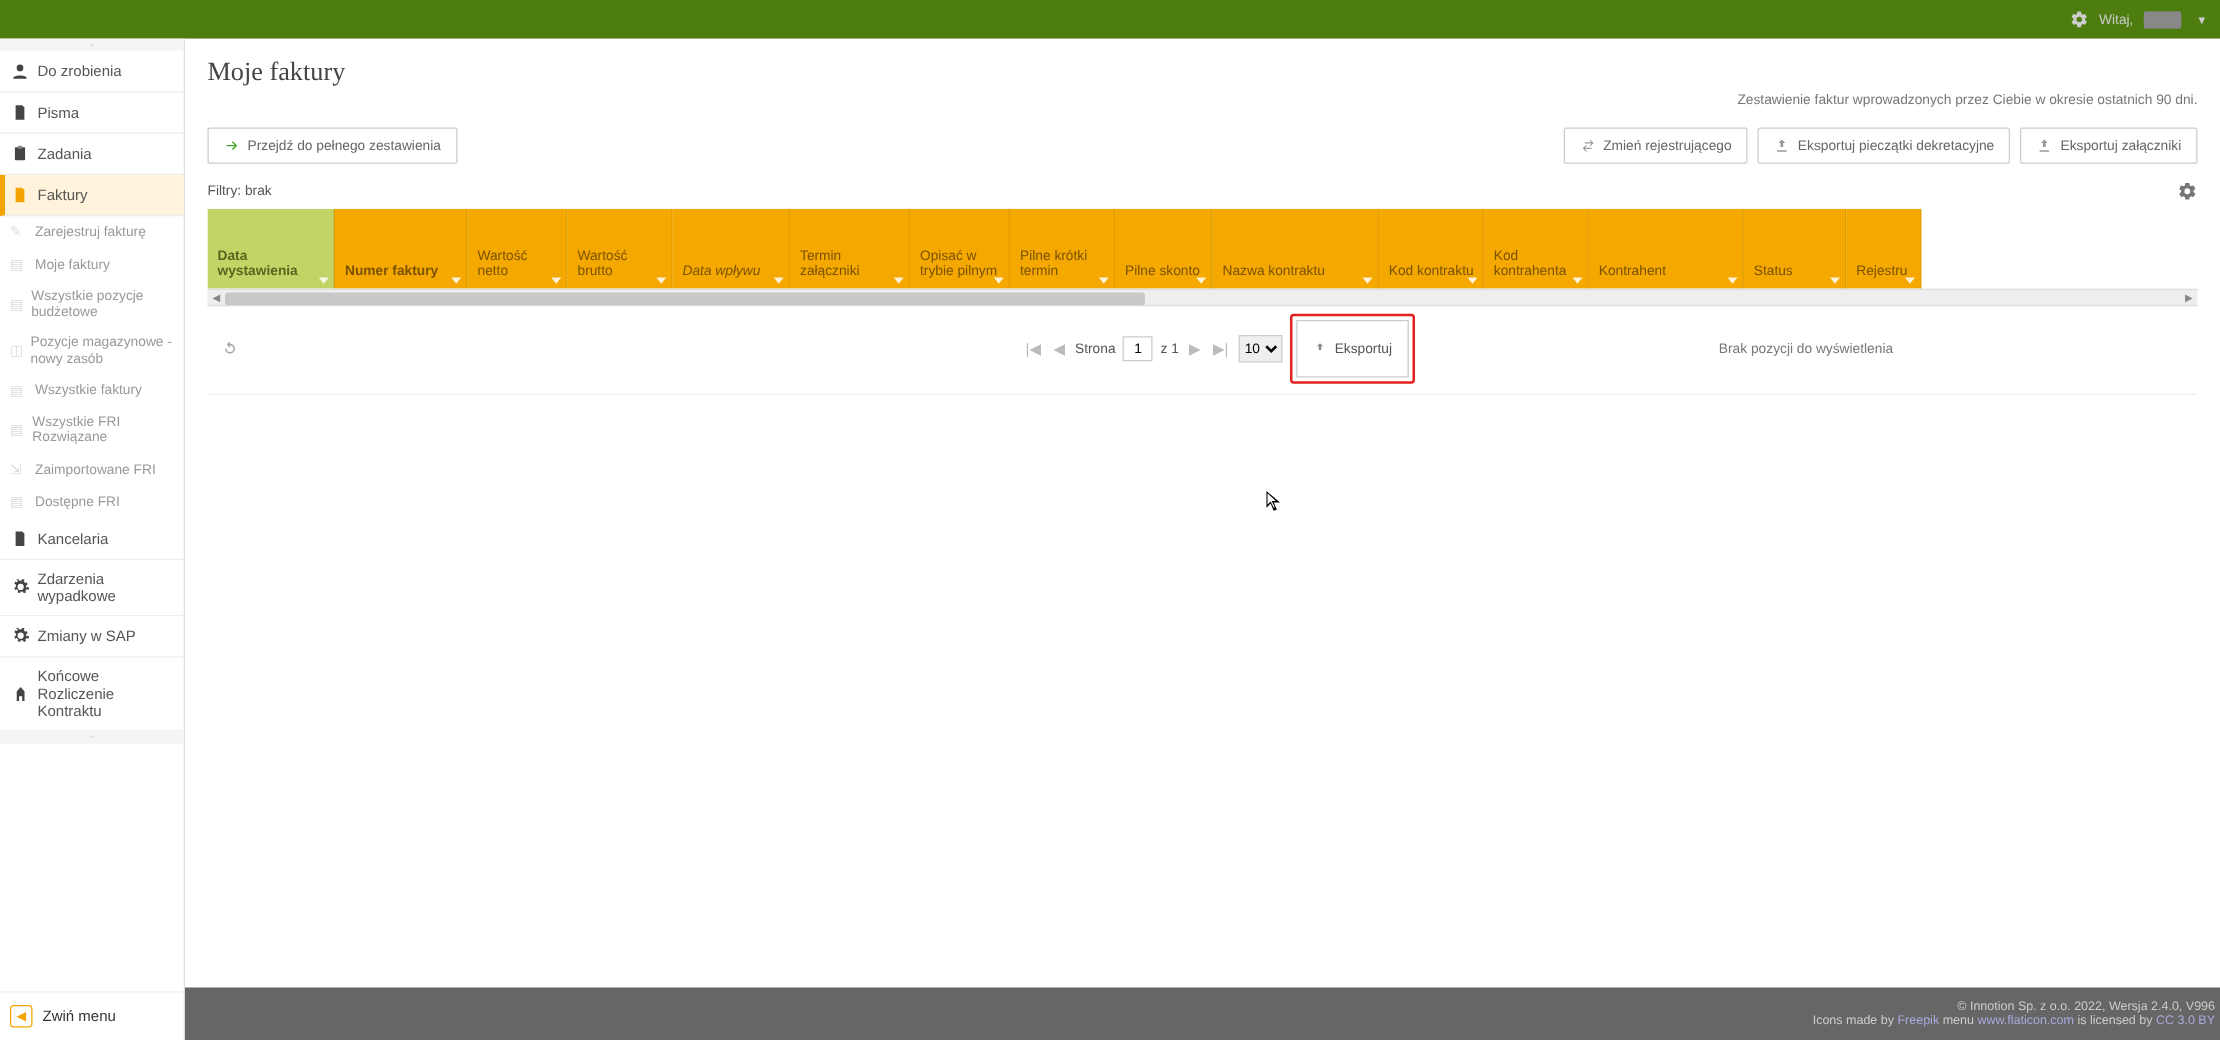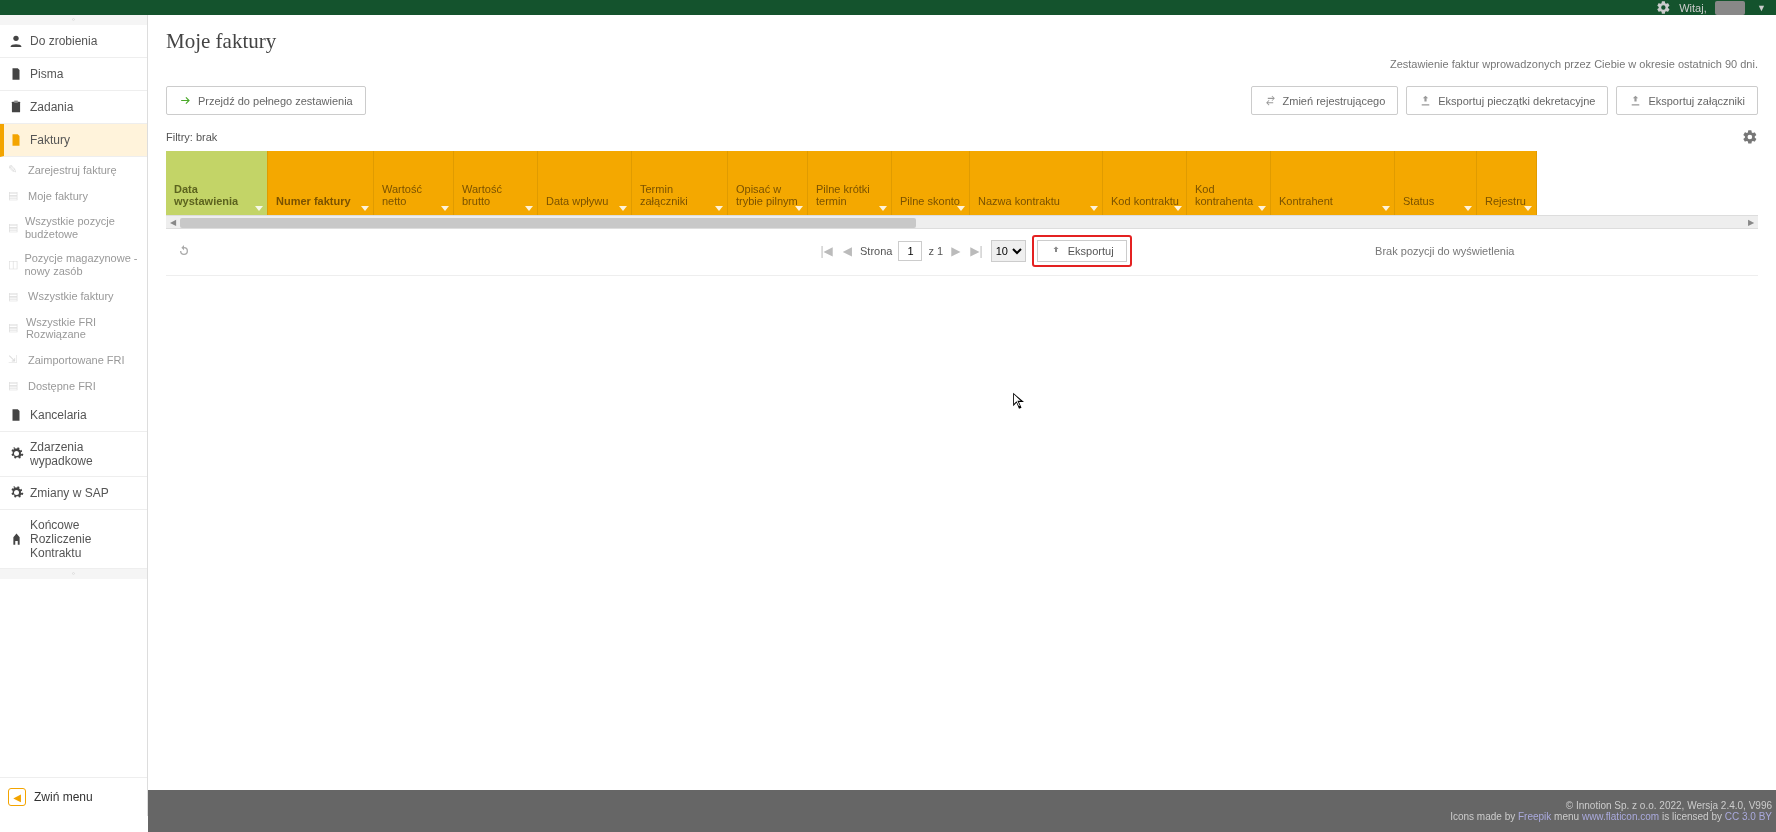--- a/index.html
+++ b/index.html
@@ -1,17 +1,17 @@
 <!DOCTYPE html>
 <html><head>
 <meta charset="utf-8">
 <style>
 * { margin: 0; padding: 0; box-sizing: border-box; }
 body { font-family: Verdana, Arial, sans-serif; font-size: 11px; color: #555; background: #fff; overflow: hidden; }
-.topbar { height: 15px; background: #14532d; display: flex; align-items: center; justify-content: flex-end; padding: 0 10px; gap: 8px; color: #ccc; }
+.topbar { height: 31px; background: #4d7c0f; display: flex; align-items: center; justify-content: flex-end; padding: 0 10px; gap: 8px; color: #ccc; }
 .topbar-greet { font-size: 11px; }
 .topbar-gear { width: 15px; height: 15px; fill: #ccc; cursor: pointer; }
 .topbar-user { background: #888; color: #ccc; padding: 1px 6px; border-radius: 2px; font-size: 11px; }
 .chev { font-size: 9px; color: #ccc; margin-left: 4px; }
 
 .app { display: flex; height: calc(100vh - 31px); }
 .sidebar { width: 148px; background: #fff; border-right: 1px solid #ddd; display: flex; flex-direction: column; position: relative; }
 .side-dragbar { height: 10px; background: #f5f5f5; text-align: center; line-height: 10px; color: #bbb; font-size: 8px; }
 .side-item { display: flex; align-items: center; padding: 8px 8px; border-bottom: 1px solid #eee; cursor: pointer; gap: 6px; font-size: 12px; color: #555; }
 .side-item.active { background: #fff3db; border-left: 4px solid #f3a400; padding-left: 4px; }
@@ -46,21 +46,21 @@
 .grid-hscroll .arr.l { left: 0; }
 .grid-hscroll .arr.r { right: 0; }
 
 .pager { display: flex; align-items: center; padding: 6px 10px 8px; gap: 10px; font-size: 11px; color: #555; border-bottom: 1px solid #eee; }
 .pager .refresh { width: 16px; height: 16px; fill: #aaa; cursor: pointer; }
 .pager-spacer { flex: 1; }
 .pager-center { display: flex; align-items: center; gap: 6px; }
 .pg-btn { color: #bbb; cursor: pointer; font-size: 12px; padding: 0 2px; }
 .pg-input { width: 24px; height: 20px; border: 1px solid #ccc; text-align: center; font-size: 11px; }
 .pg-select { height: 22px; border: 1px solid #ccc; font-size: 11px; }
-.export-btn { border: 1px solid #ccc; padding: 4px 12px; display: inline-flex; align-items: center; gap: 6px; cursor: pointer; font-size: 11px; color: #555; background: #fff; }
+.export-btn { border: 1px solid #ccc; padding: 16px 12px; display: inline-flex; align-items: center; gap: 6px; cursor: pointer; font-size: 11px; color: #555; background: #fff; }
 .export-wrap { border: 2px solid #e42121; border-radius: 3px; padding: 3px; }
 .pager-right { flex: 1; text-align: center; font-size: 11px; color: #777; }
 
 .footer { height: 42px; background: #666; color: #ccc; font-size: 10px; display: flex; flex-direction: column; align-items: flex-end; justify-content: center; padding: 4px 4px; position: absolute; bottom: 0; left: 148px; right: 0; }
 .footer a { color: #aad; text-decoration: none; }
 
 .cursor { position: absolute; left: 1012px; top: 392px; width: 14px; height: 20px; pointer-events: none; z-index: 99; }
 </style>
 </head>
 <body>
@@ -243,21 +243,21 @@
               <span class="dd"></span>
             </div>
             <div class="gh" style="width: 80px;">
               <span>Wartość netto</span>
               <span class="dd"></span>
             </div>
             <div class="gh" style="width: 84px;">
               <span>Wartość brutto</span>
               <span class="dd"></span>
             </div>
-            <div class="gh" style="width: 94px;">
+            <div class="gh" style="width: 94px; font-style: italic;">
               <span>Data wpływu</span>
               <span class="dd"></span>
             </div>
             <div class="gh" style="width: 96px;">
               <span>Termin załączniki</span>
               <span class="dd"></span>
             </div>
             <div class="gh" style="width: 80px;">
               <span>Opisać w trybie pilnym</span>
               <span class="dd"></span>

